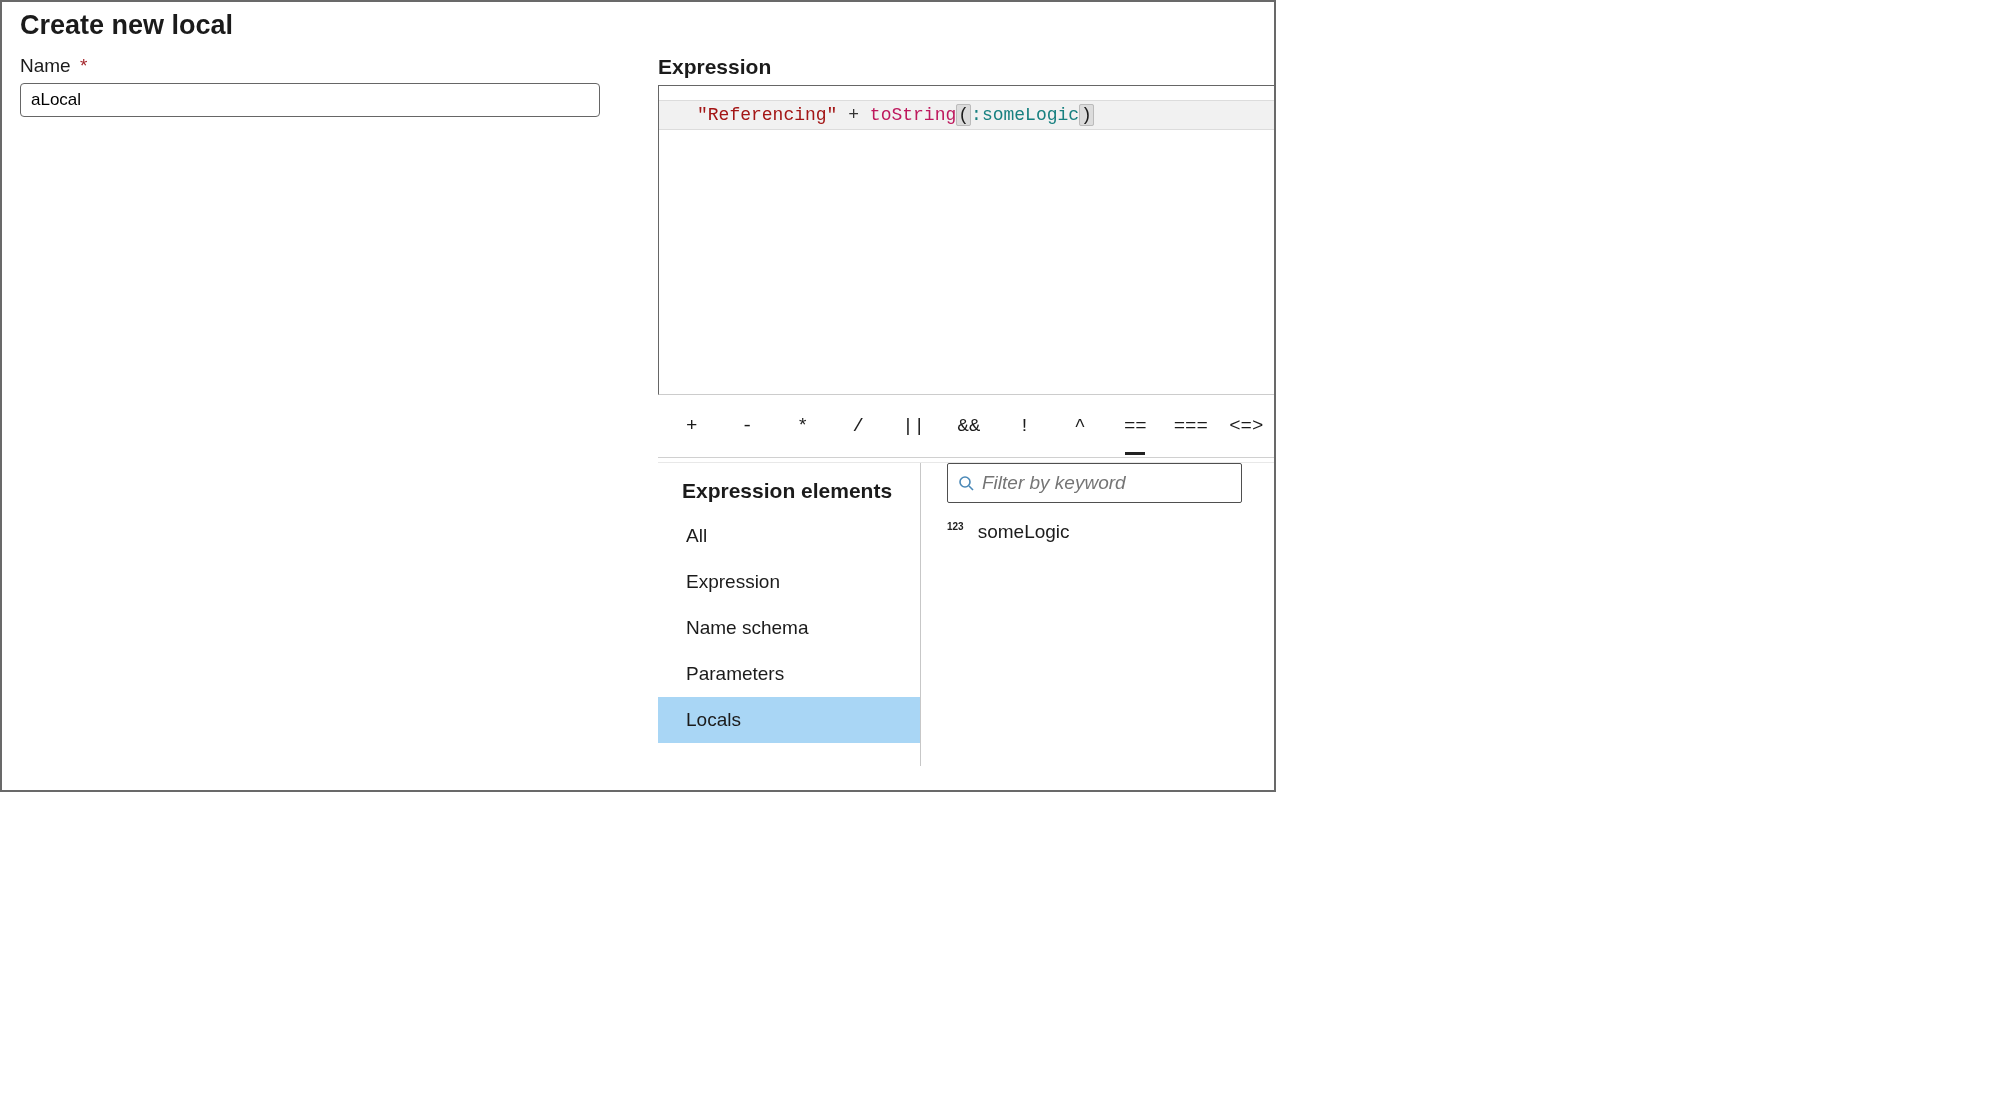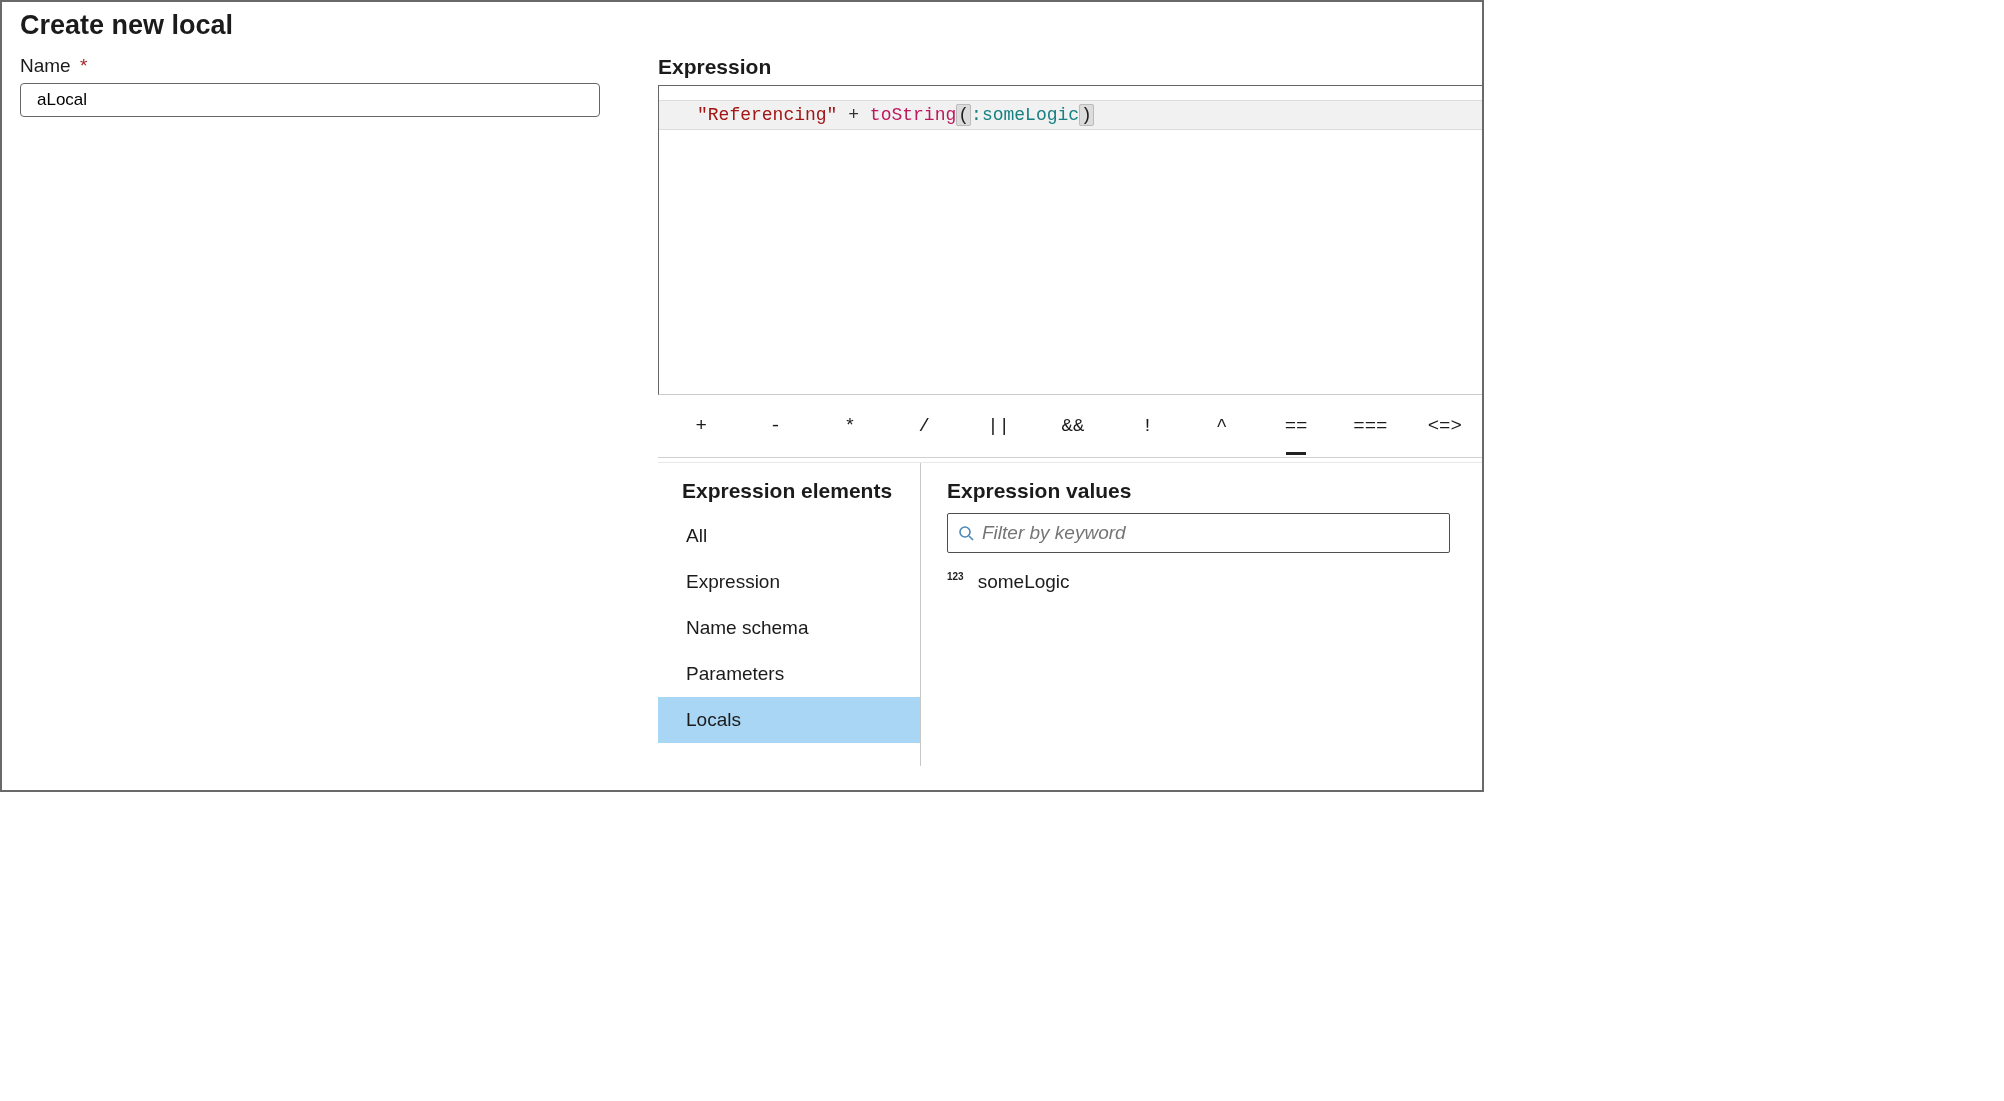--- a/index.html
+++ b/index.html
@@ -4,21 +4,21 @@
   <style>
     * { margin:0; padding:0; box-sizing:border-box; }
     body {
       font-family: "Segoe UI", Arial, Helvetica, sans-serif;
       font-size:17px;
       color:#1b1b1b;
       background:#fff;
     }
     .frame {
       border:2px solid #696969;
-      width:1484px;
+      width:1276px;
       height:792px;
       overflow:hidden;
       position:relative;
     }
     .page-title {
       font-size:27px;
       font-weight:600;
       padding:8px 0 14px 18px;
     }
     .cols { display:flex; }
@@ -35,21 +35,21 @@
     .field-label {
       font-size:19px;
       padding-bottom:6px;
     }
     .req-star { color:#a4262c; padding-left:4px; }
     .name-input {
       width:580px;
       height:34px;
       border:1px solid #666;
       border-radius:4px;
-      padding:0 16px;
+      padding:0 10px;
       font-size:17px;
       font-family:inherit;
       outline:none;
     }
 
     .expr-label {
       font-size:21px;
       font-weight:600;
       padding-bottom:6px;
     }
@@ -221,21 +221,20 @@
         <div class="elements-col">
           <div class="panel-title">Expression elements</div>
           <div class="elem-item">All</div>
           <div class="elem-item">Expression</div>
           <div class="elem-item">Name schema</div>
           <div class="elem-item">Parameters</div>
           <div class="elem-item selected">Locals</div>
         </div>
 
         <div class="values-col">
-          <div class="panel-title" style="padding-left:26px">Expression values</div>
           <div class="filter-wrap">
             <span class="search-icon">
               <svg viewBox="0 0 16 16" width="16" height="16" fill="none" stroke="#4a88b7" stroke-width="1.6">
                 <circle cx="7" cy="7" r="5"></circle>
                 <line x1="11" y1="11" x2="15" y2="15"></line>
               </svg>
             </span>
             <input class="filter-input" type="text" placeholder="Filter by keyword" style="">
           </div>
           <div class="value-row">

